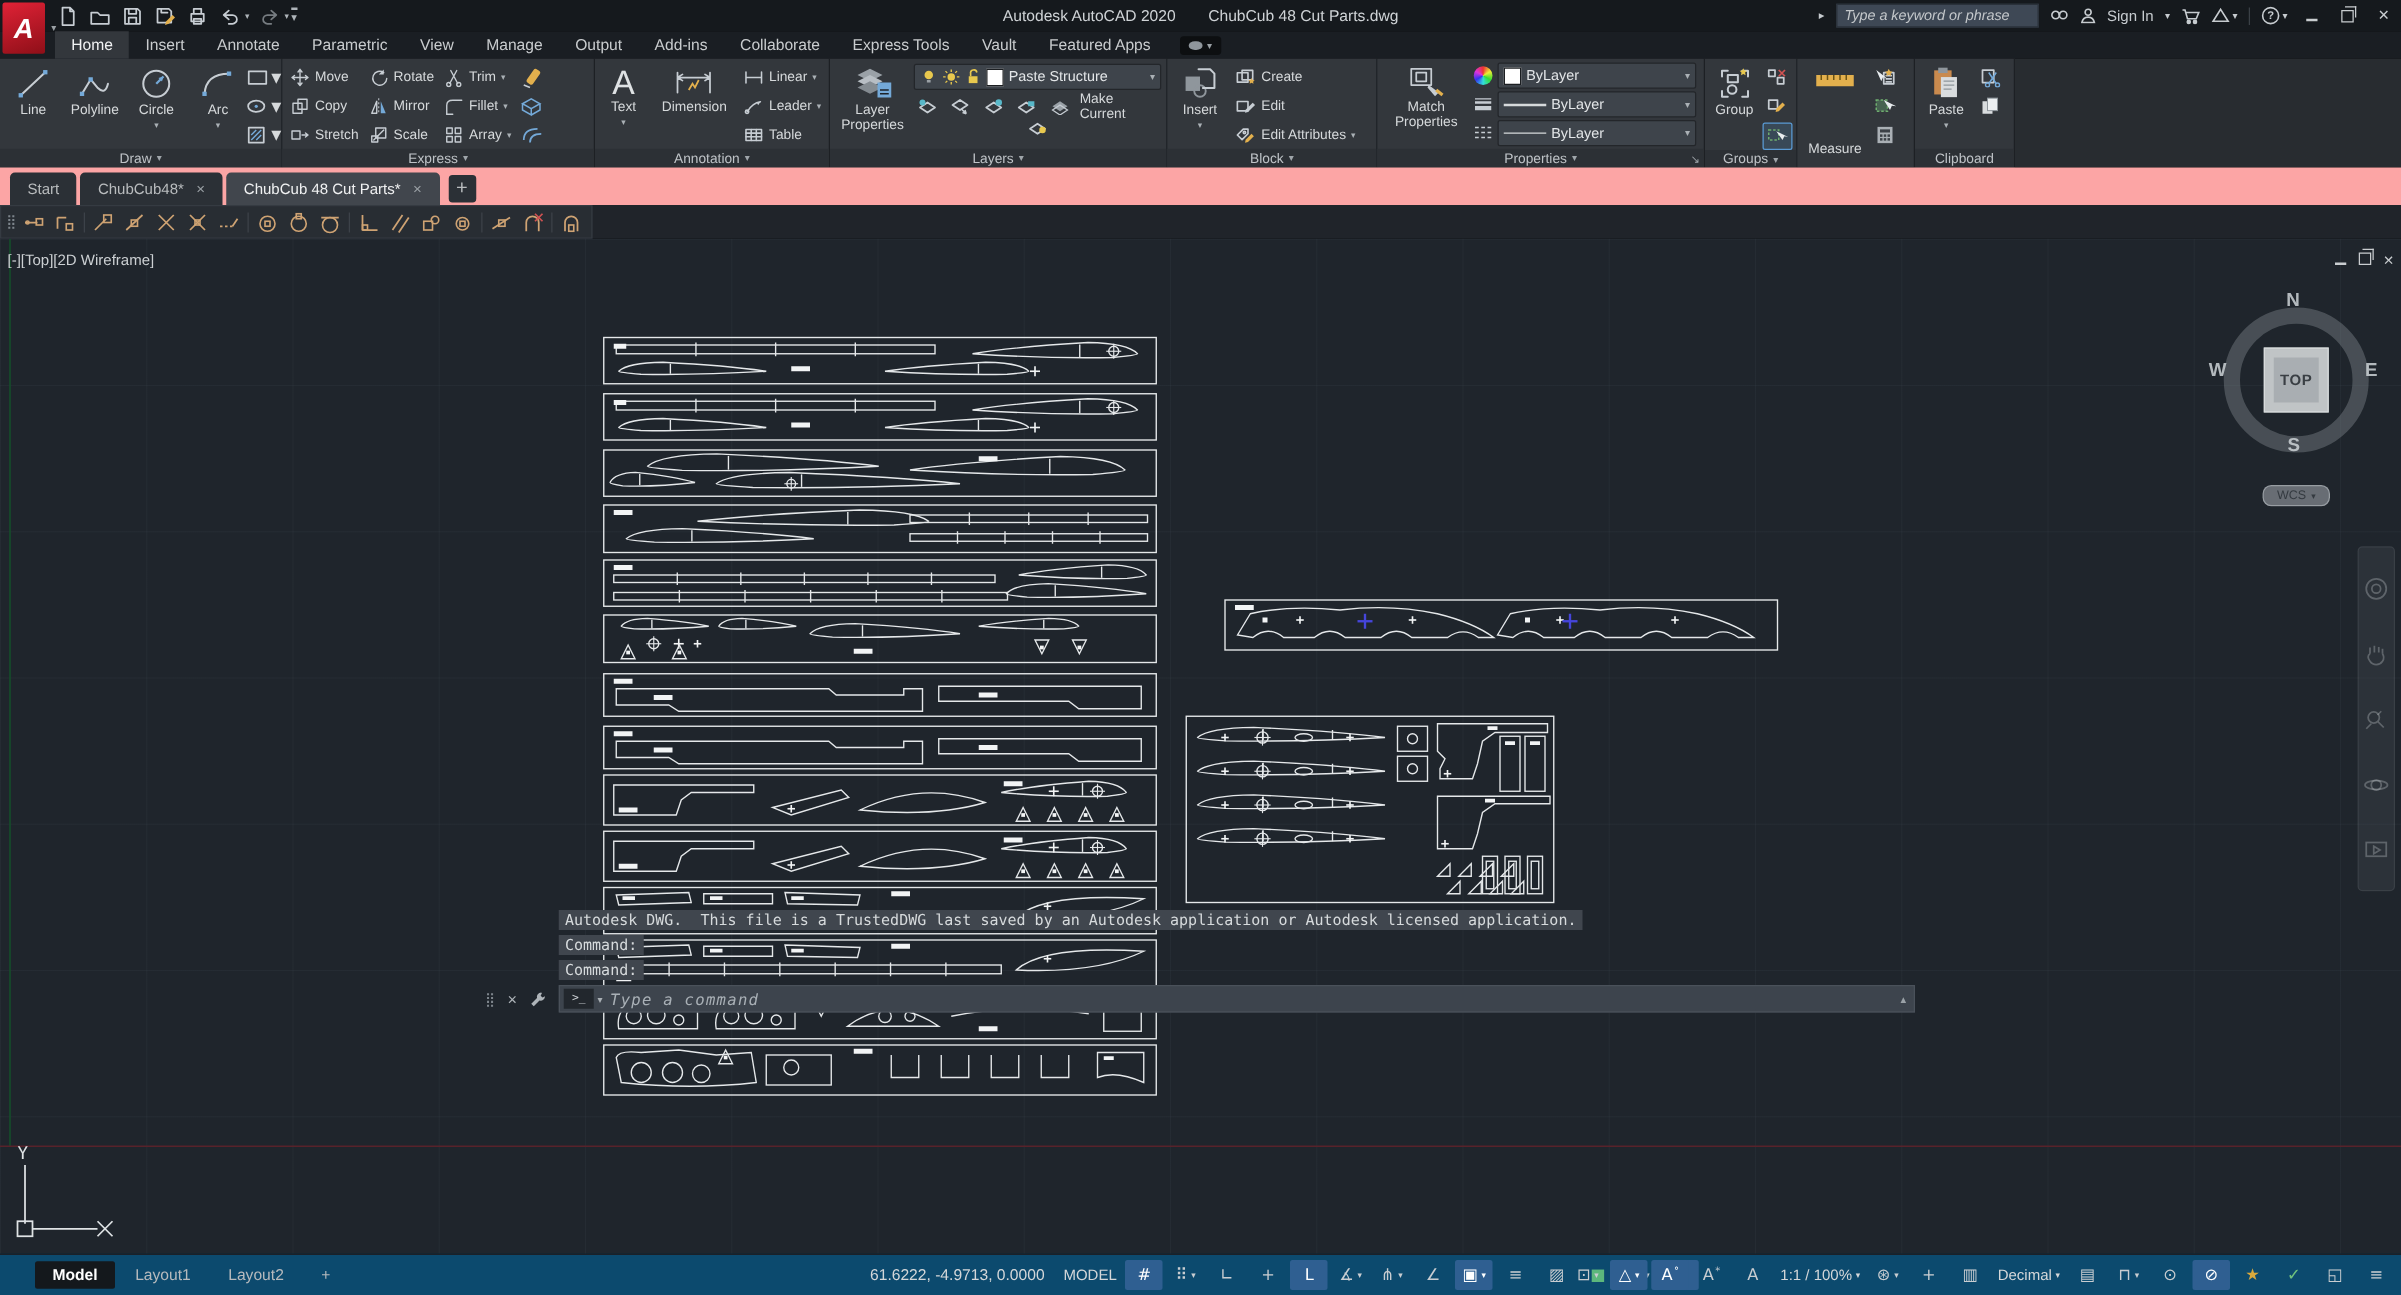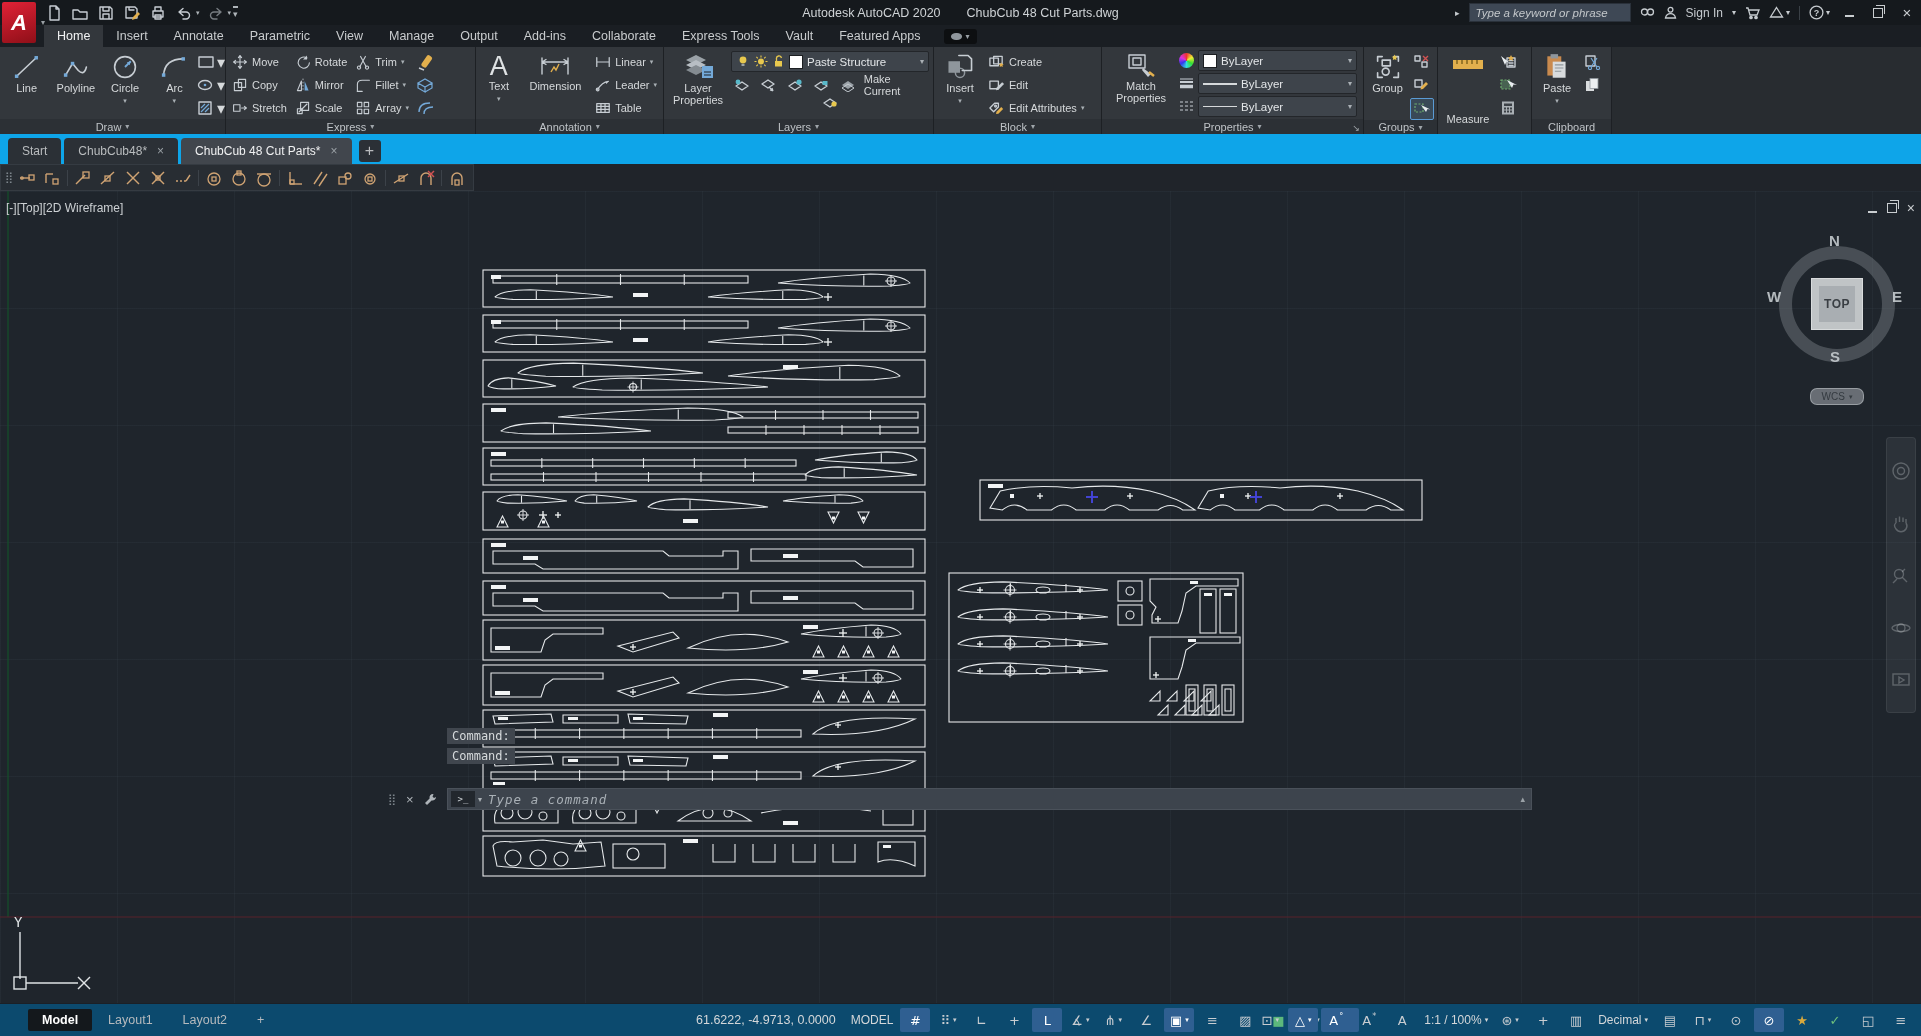--- a/index.html
+++ b/index.html
@@ -50,21 +50,21 @@
   .mini-col{display:flex;flex-direction:column;align-items:center;gap:3px;padding-top:2px;}
   .mi{width:22px;height:20px;display:flex;align-items:center;justify-content:center;}
   .mi svg,.small-row svg,.big-btn svg{flex:none;}
   .ic{stroke:#c7cdd3;fill:none;stroke-width:1.4;stroke-linecap:round;stroke-linejoin:round;}
   .dd{height:19px;background:#3e444b;border:1px solid #23262a;border-radius:2px;display:flex;align-items:center;gap:4px;padding:0 4px;font-size:11.5px;color:#e3e6e8;}
   .dd .dcaret{margin-left:auto;font-size:8px;color:#aab0b5;}
   .swatch{width:12px;height:12px;background:#fff;border:1px solid #1c1f22;}
   .colorwheel{width:15px;height:15px;border-radius:50%;background:conic-gradient(#e33,#ee3,#3d3,#3dd,#33e,#d3d,#e33);}
   .hl-blue{border:1px solid #5a9bd5;background:rgba(90,155,213,.18);border-radius:2px;}
   
-  #filetabs{position:absolute;left:0;top:134px;width:100%;height:30px;background:#0ea5e9;display:flex;align-items:flex-end;padding-left:8px;box-sizing:border-box;}
+  #filetabs{position:absolute;left:0;top:134px;width:100%;height:30px;background:#fca5a5;display:flex;align-items:flex-end;padding-left:8px;box-sizing:border-box;}
   .ftab{height:26px;display:flex;align-items:center;gap:10px;padding:0 14px;background:#2b3036;color:#b9bcbe;
         font-size:12px;border-radius:4px 4px 0 0;margin-right:3px;}
   .ftab.on{background:#41464d;color:#f0f1f2;}
   .ftab .fx{font-size:12px;color:#9aa0a5;}
   .fplus{width:22px;height:22px;display:flex;align-items:center;justify-content:center;background:#2b3036;border-radius:3px;color:#b9bcbe;margin-left:4px;margin-bottom:2px;}
   
   #osnaprow{position:absolute;left:0;top:164px;width:100%;height:27px;background:#20242a;display:flex;align-items:center;}
   #osnapbar{display:flex;align-items:center;height:25px;background:#282d33;border:1px solid #353b42;padding:0 4px;gap:1px;}
   .grip{color:#7d858c;font-size:11px;letter-spacing:-2px;margin-right:3px;font-family:"DejaVu Sans",sans-serif;}
   .oi{width:24px;height:22px;display:flex;align-items:center;justify-content:center;}
@@ -1318,20 +1318,21 @@
           <ellipse cx="11" cy="10" rx="9" ry="3.5"></ellipse>
         </svg>
       <svg width="22" height="20" viewBox="0 0 22 20">
           <rect x="3" y="4" width="16" height="11"></rect>
           <path d="M9 7l5 3-5 3z"></path>
         </svg>
     </div>
   </div>
 
   <div id="cmdhist">
+      <div class="chip">Autodesk DWG.  This file is a TrustedDWG last saved by an Autodesk application or Autodesk licensed application.</div>
       <div class="chip">Command:</div>
       <div class="chip">Command:</div>
     </div>
   <div id="cmdrowicons">
     <span class="grip">⣿</span>
     <span style="font-size:13px;">×</span>
     <svg width="15" height="15" viewBox="0 0 15 15">
         <path d="M10 2a3.5 3.5 0 0 0-3.4 4.4L2 11l2 2 4.6-4.6A3.5 3.5 0 0 0 13 5l-2 1-1.5-1.5 1-2z" fill="#aeb4b9"></path>
       </svg>
   </div>

